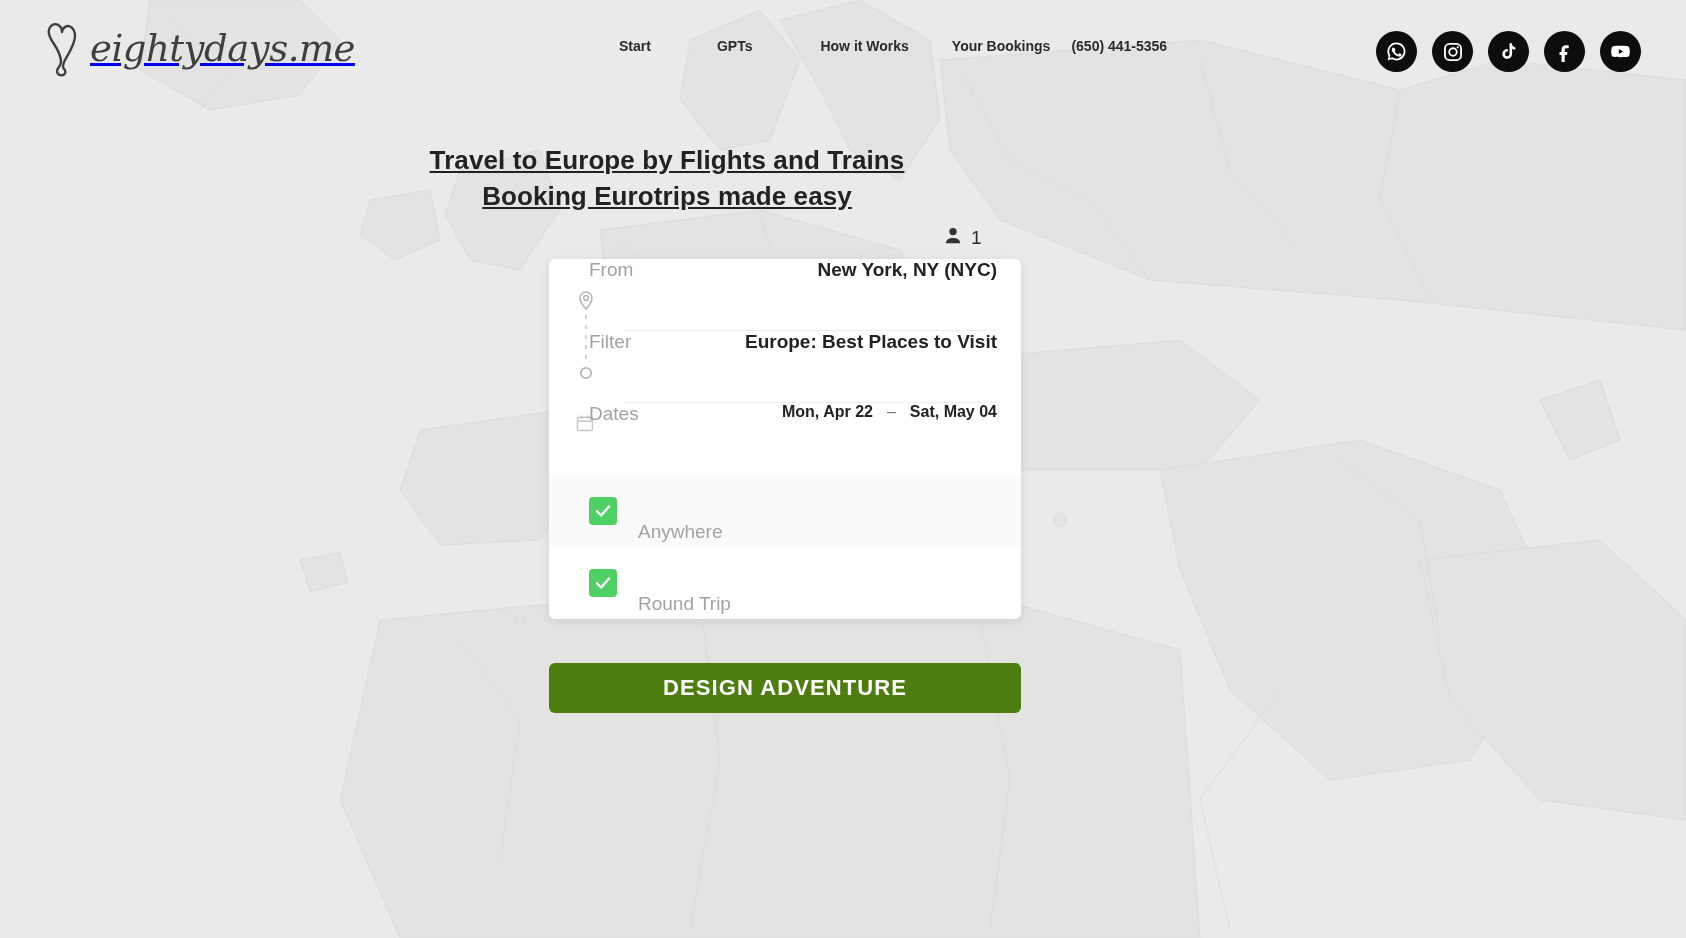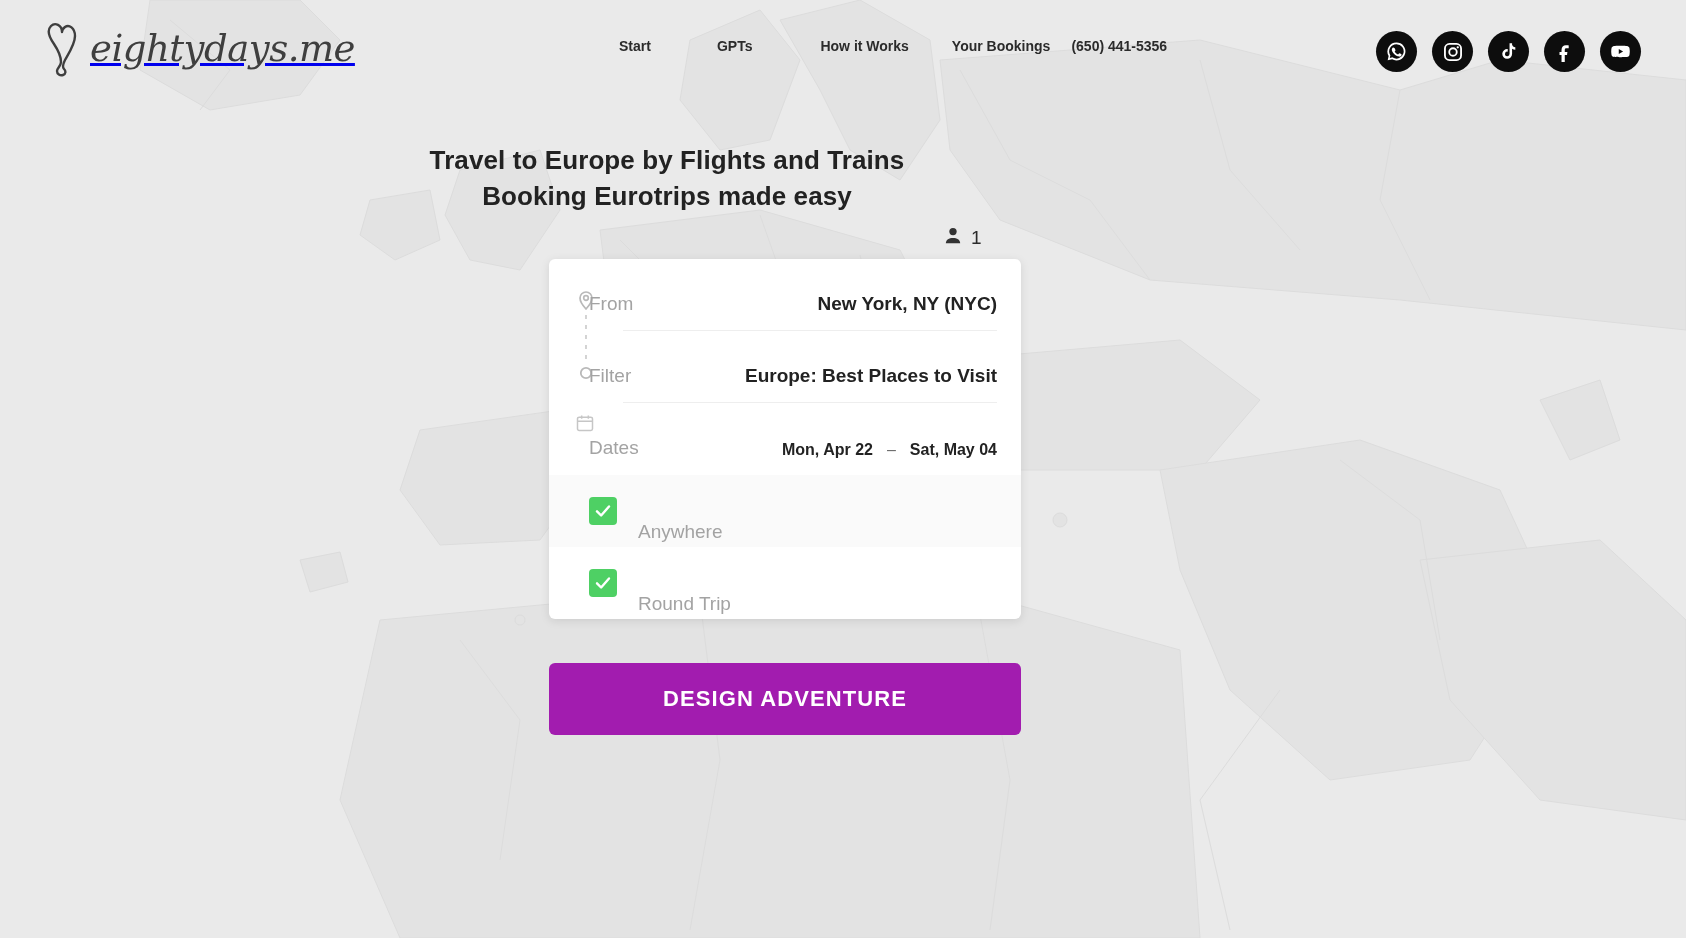--- a/index.html
+++ b/index.html
@@ -101,20 +101,21 @@
 
   
   #headline {
     position: absolute;
     top: 142px;
     left: 0;
     width: 1334px;
     text-align: center;
     z-index: 4;
     color: #222;
+    text-decoration: underline;
   }
   #headline .line {
     font-size: 26px;
     font-weight: 700;
     line-height: 36px;
     letter-spacing: 0.1px;
   }
 
   
   #passengers {
@@ -143,21 +144,21 @@
     border-radius: 6px;
     box-shadow: 0 2px 10px rgba(0,0,0,0.10);
     z-index: 6;
     overflow: hidden;
   }
 
   .field {
     position: relative;
     height: 72px;
     display: flex;
-    align-items: flex-end;
+    align-items: flex-start;
     padding: 0 24px 16px 40px;
     cursor: pointer;
   }
   .field .label {
     font-size: 19px;
     color: #a3a3a3;
     width: 110px;
     flex: none;
   }
   .field .value {
@@ -234,22 +235,22 @@
     color: #a3a3a3;
     margin-top: 42px;
   }
 
   
   #cta {
     position: absolute;
     left: 549px;
     top: 663px;
     width: 472px;
-    height: 72px;
-    background: #a21caf;
+    height: 50px;
+    background: #4d7c0f;
     border: none;
     border-radius: 6px;
     color: #ffffff;
     font-family: "Liberation Sans", sans-serif;
     font-size: 22px;
     font-weight: 700;
     letter-spacing: 1.1px;
     cursor: pointer;
     z-index: 6;
   }

